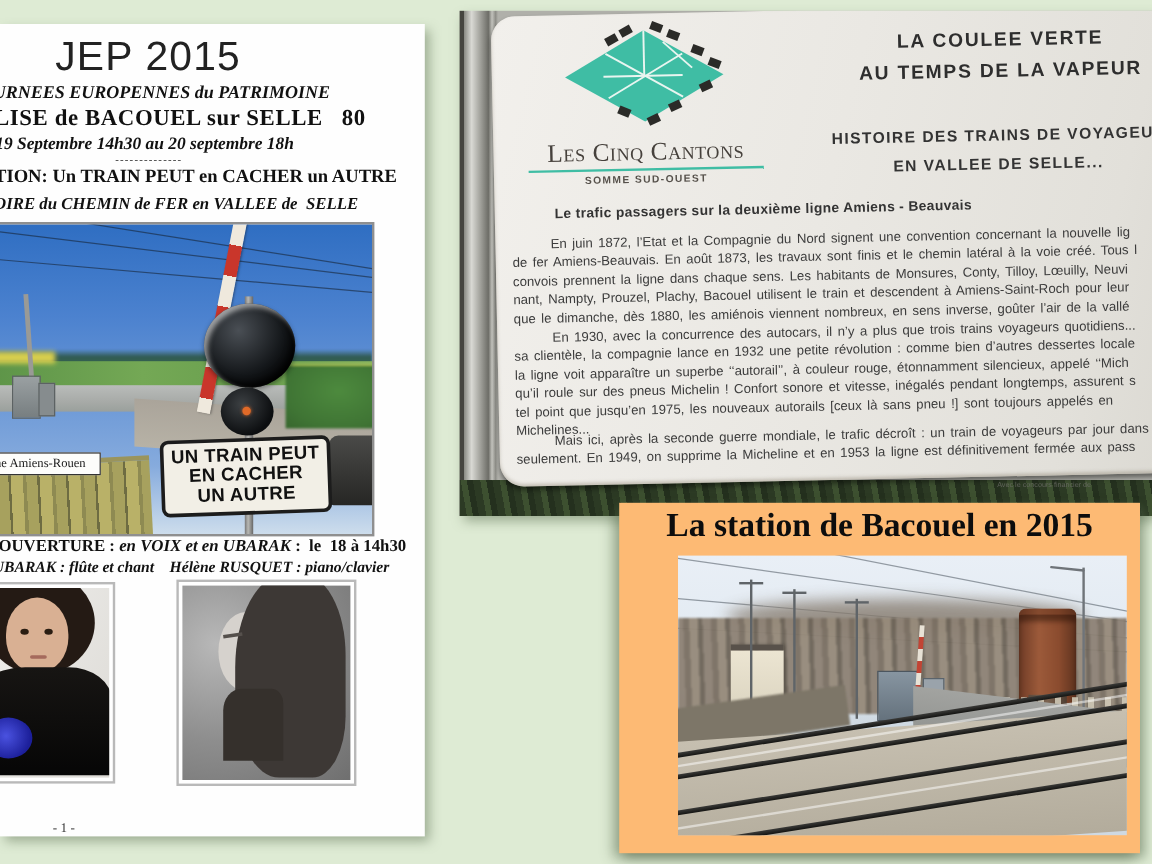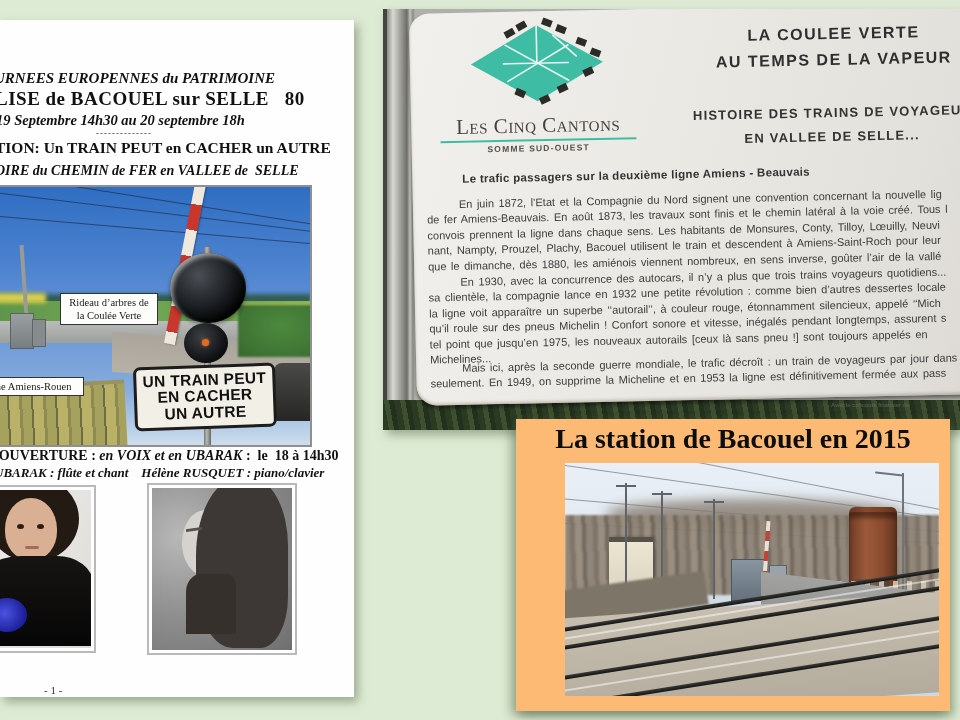--- a/index.html
+++ b/index.html
@@ -143,20 +143,21 @@
   .scross{position:absolute;left:-10px;top:142px;width:400px;height:100px;background:linear-gradient(#c6bfb0,#b3ac9c);
           transform:rotate(-4deg);}
   .srail{position:absolute;height:4px;background:linear-gradient(#3a3a38,#141412);transform:rotate(-9deg);transform-origin:left center;}
   .sjoint{position:absolute;height:2px;background:rgba(255,255,255,.5);transform:rotate(-9deg);transform-origin:left center;}
   .sballast{position:absolute;left:-8px;top:118px;width:150px;height:34px;background:#7d7668;transform:rotate(-8deg);filter:blur(1px);}
 </style>
 </head>
 <body>
 
 <section class="poster">
+  <div class="pline p-title">JEP 2015</div>
   <div class="pline p-sub">URNEES EUROPENNES du PATRIMOINE</div>
   <div class="pline p-church">LISE de BACOUEL sur SELLE   80</div>
   <div class="pline p-dates">19 Septembre 14h30 au 20 septembre 18h</div>
   <div class="pline p-div">--------------</div>
   <div class="pline p-expo">TION: Un TRAIN PEUT en CACHER un AUTRE</div>
   <div class="pline p-hist">OIRE du CHEMIN de FER en VALLEE de  SELLE</div>
 
   <div class="crossing">
     <div class="wire" style="left:-20px;top:28px;transform:rotate(7deg);"></div>
     <div class="wire" style="left:-20px;top:16px;transform:rotate(9deg);"></div>
@@ -171,21 +172,20 @@
     <div class="pole-thin"></div>
     <div class="cab1"></div>
     <div class="cab2"></div>
     <div class="fence"></div>
     <div class="car"></div>
     <div class="barrier"></div>
     <div class="sigpole"></div>
     <div class="signal"></div>
     <div class="signal2"></div>
     <div class="siglight"></div>
-    <div class="photo-label lbl-trees">Rideau d’arbres de la Coulée Verte</div>
     <div class="photo-label lbl-line">gne Amiens-Rouen</div>
     <div class="train-sign">
         <div>UN TRAIN PEUT</div>
         <div>EN CACHER</div>
         <div>UN AUTRE</div>
       </div>
   </div>
 
   <div class="pline p-conc1"><span>’OUVERTURE : </span><span class="it">en VOIX et en UBARAK</span><span> :  le  18 à 14h30</span></div>
   <div class="pline p-conc2">UBARAK : flûte et chant    Hélène RUSQUET : piano/clavier</div>

